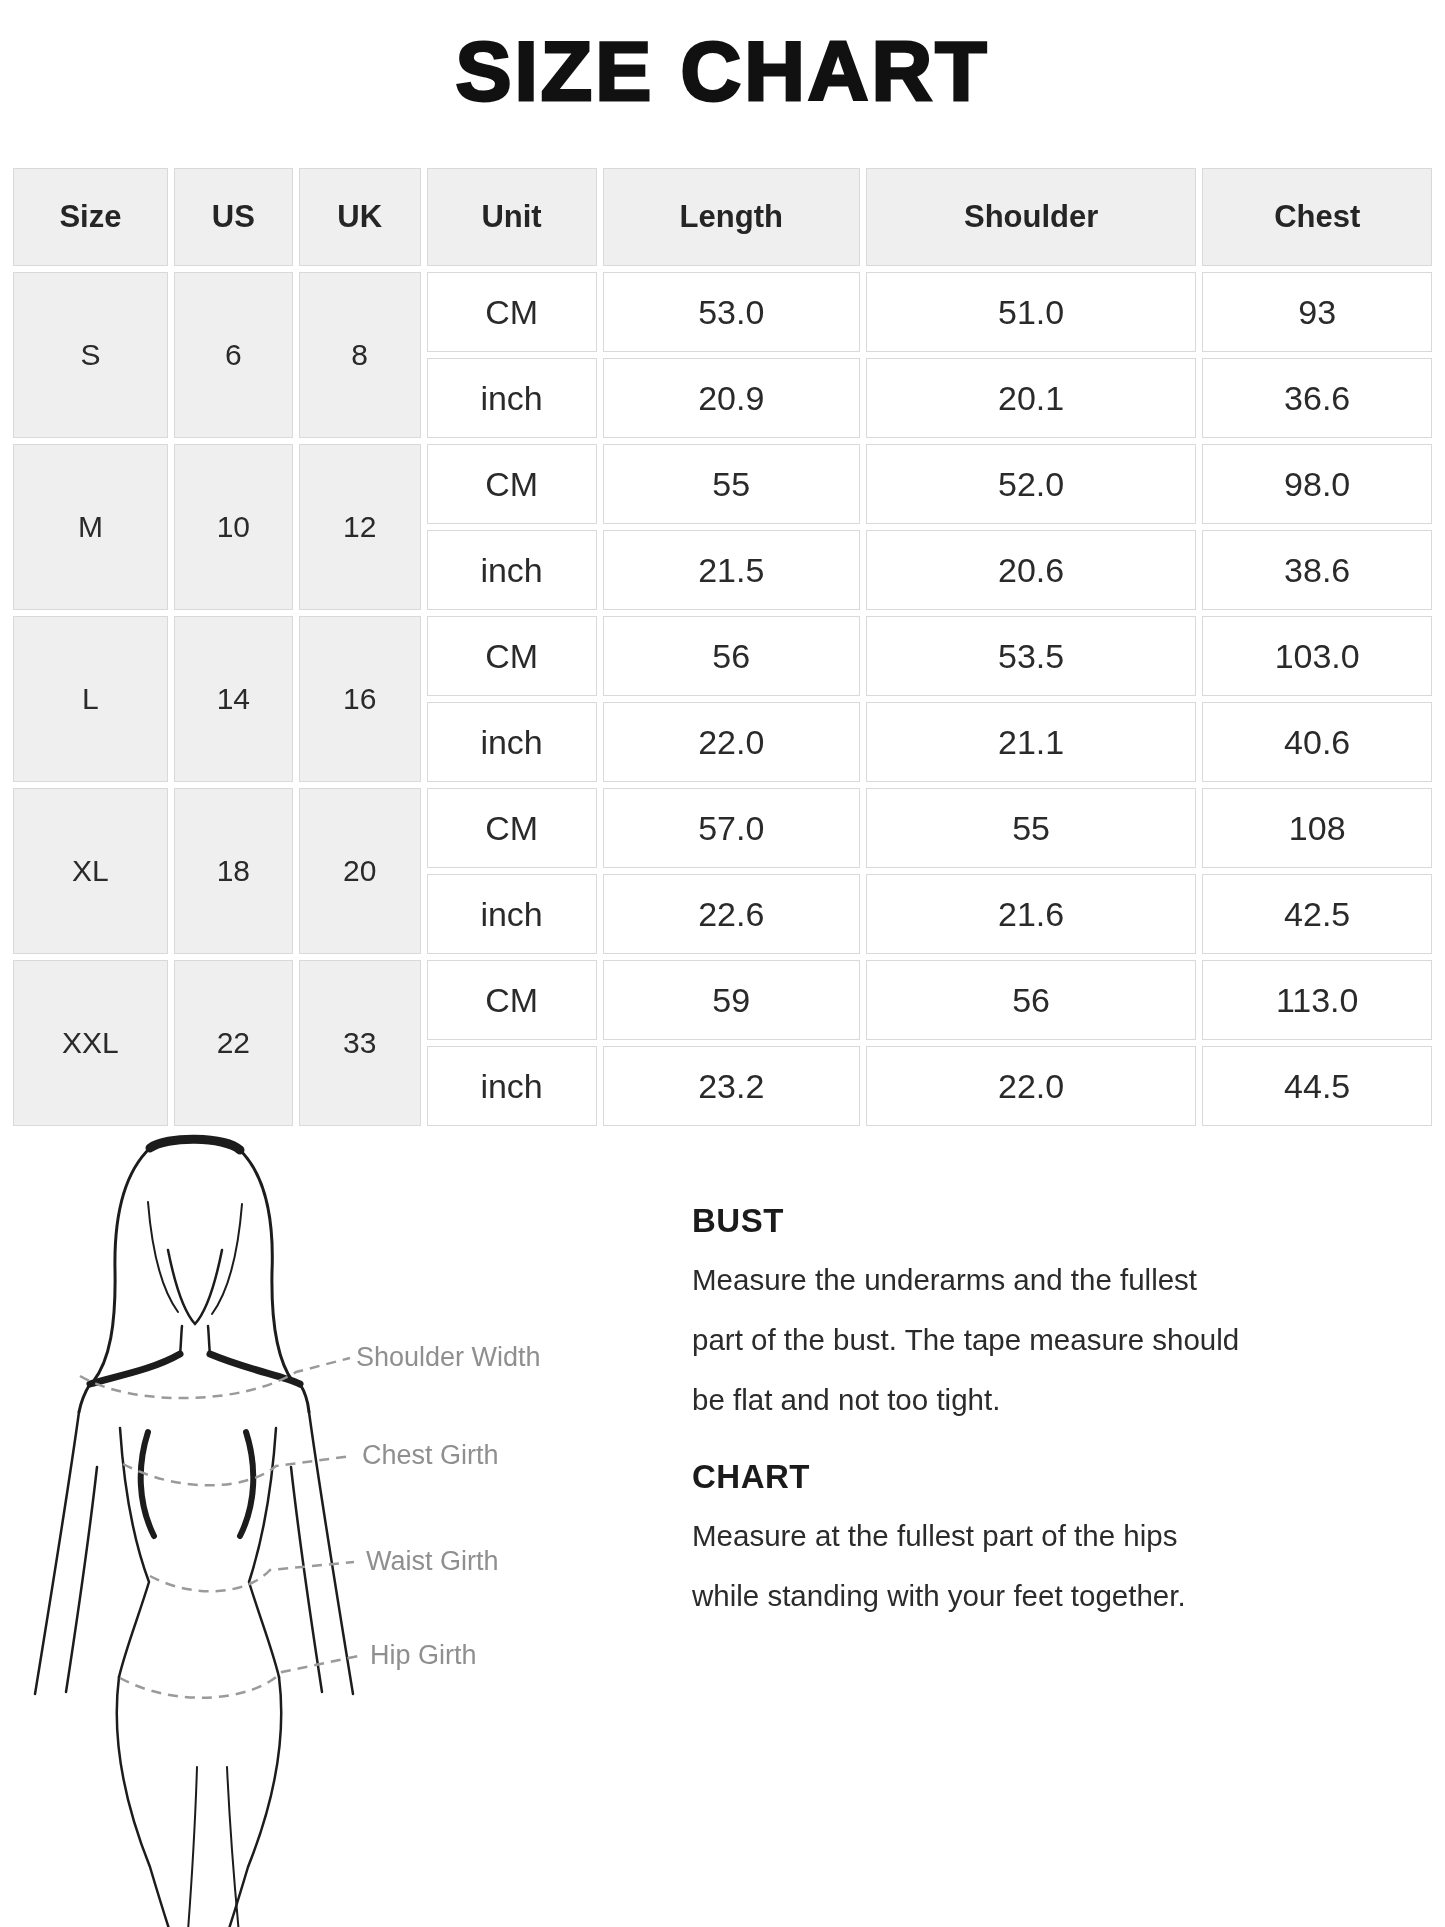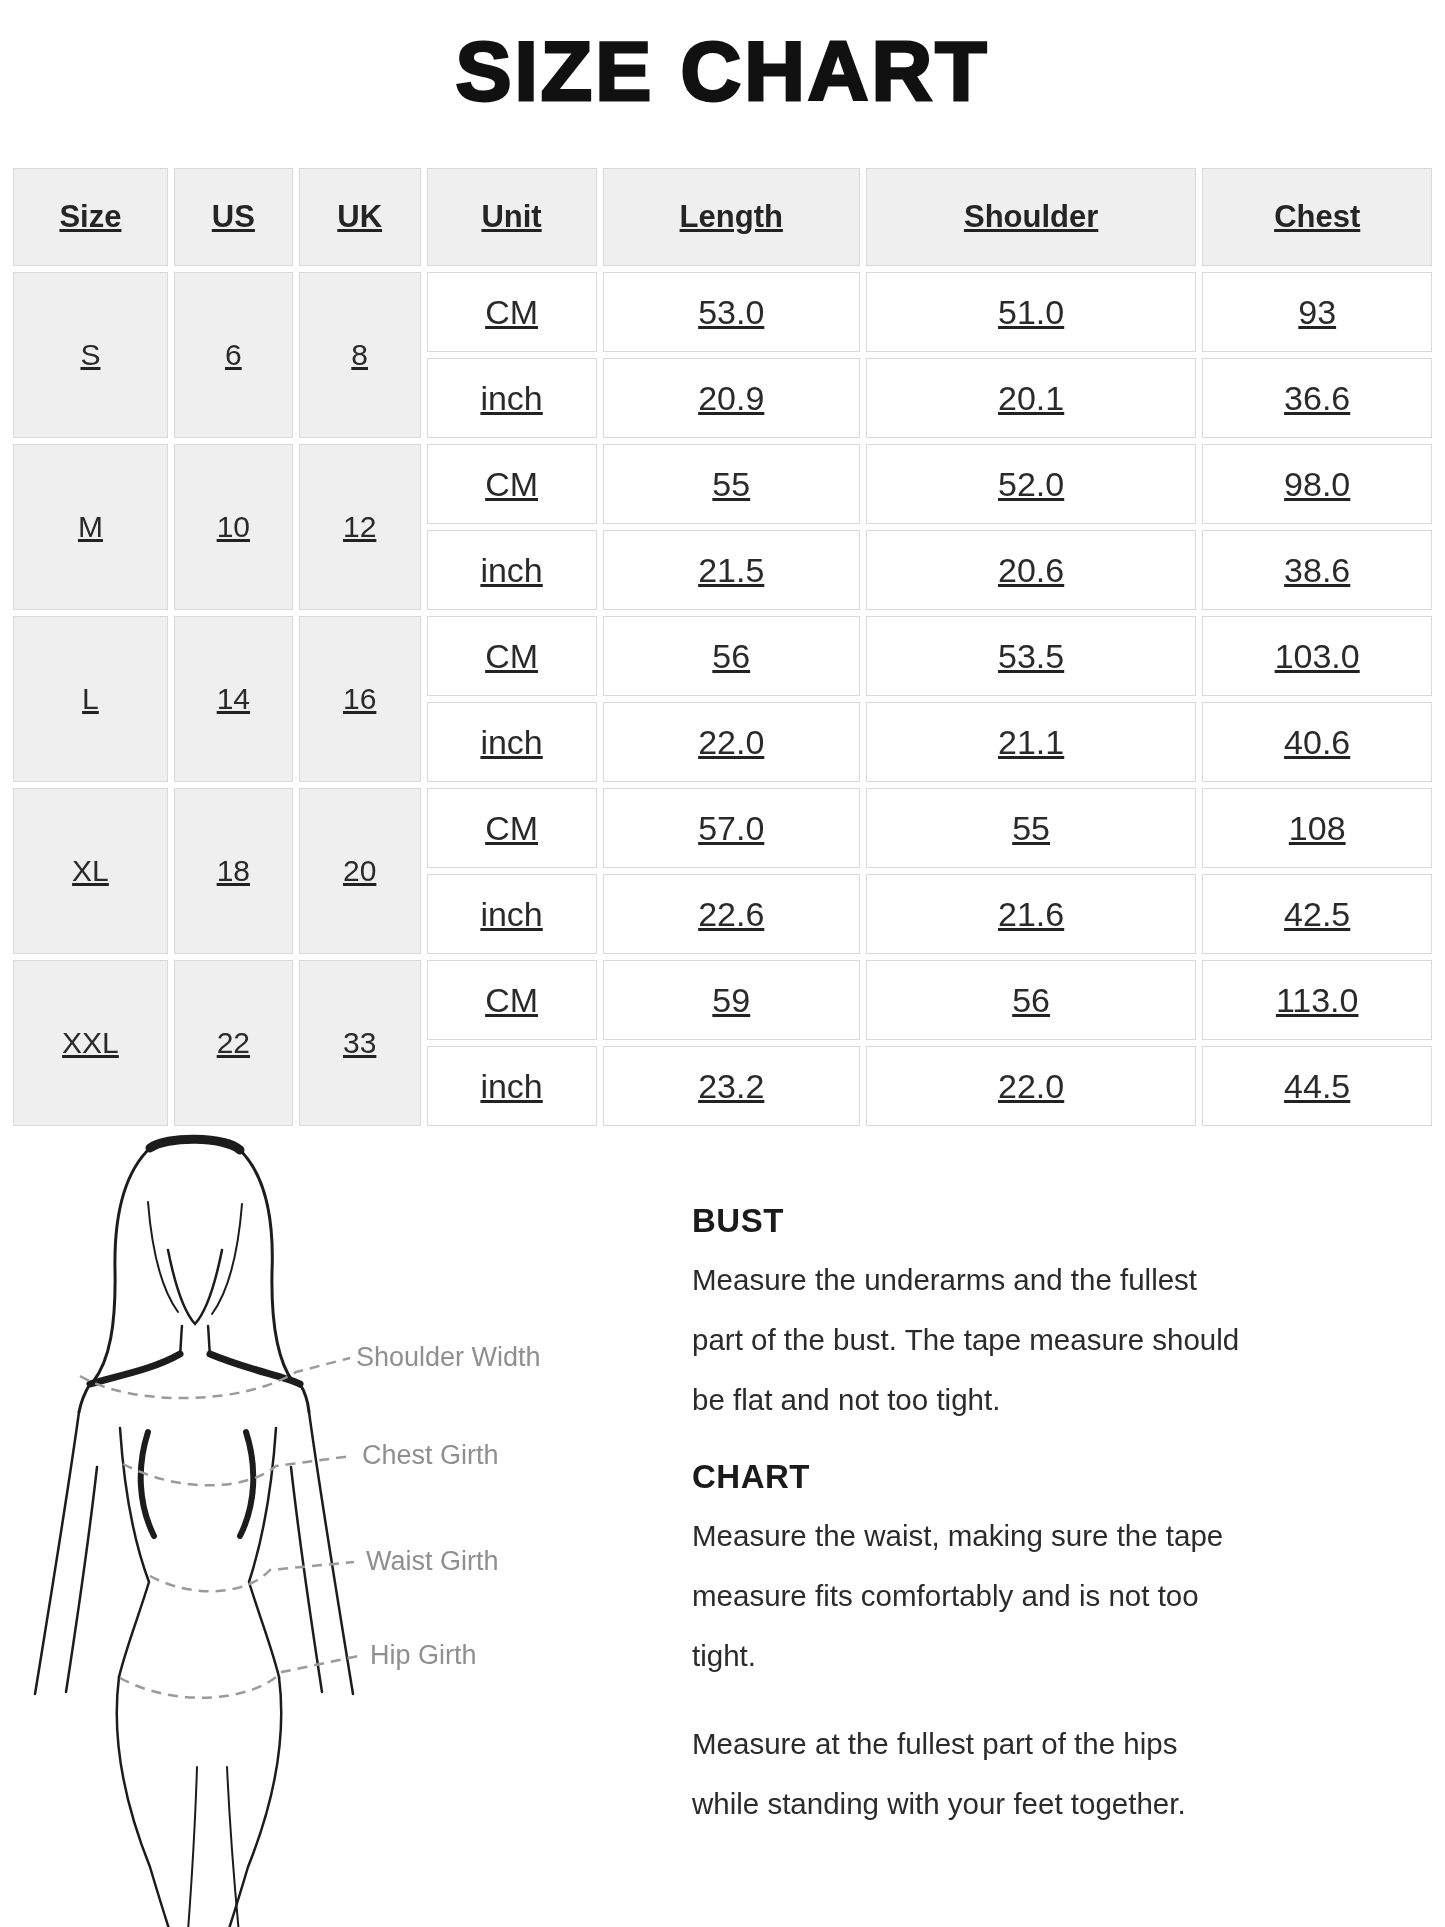--- a/index.html
+++ b/index.html
@@ -13,21 +13,21 @@
   
   .title{
     margin:0;padding-top:24px;text-align:center;
     font-size:84px;line-height:1.12;font-weight:900;letter-spacing:3px;
     color:#111;-webkit-text-stroke:3px #111;
   }
 
   
   table.size-table{
     margin:44px 7px 0 7px;width:1431px;table-layout:fixed;
-    border-collapse:separate;border-spacing:6px;text-decoration:underline;
+    border-collapse:separate;border-spacing:6px;
   }
   .size-table th,.size-table td{
     border:1px solid #d9d9d9;text-align:center;vertical-align:middle;
     overflow:hidden;white-space:nowrap;
   }
   .size-table th{
     background:#efefef;height:94px;font-size:31px;font-weight:700;color:#252525;
   }
   .size-table td.scell{
     background:#efefef;font-size:30px;font-weight:400;color:#2a2a2a;
@@ -212,18 +212,17 @@
         <text x="362" y="332">Chest Girth</text>
         <text x="366" y="438">Waist Girth</text>
         <text x="370" y="532">Hip Girth</text>
       </g>
     </svg>
 
     <div class="guide">
       <h3>BUST</h3>
       <p>Measure the underarms and the fullest<br>part of the bust. The tape measure should<br>be flat and not too tight.</p>
       <h3>CHART</h3>
-      <p>Measure the waist, making sure the tape<br>measure fits comfortably and is not too<br>tight.</p>
       <p>Measure at the fullest part of the hips<br>while standing with your feet together.</p>
     </div>
 
   </div>
 </div>
 
 </body></html>

